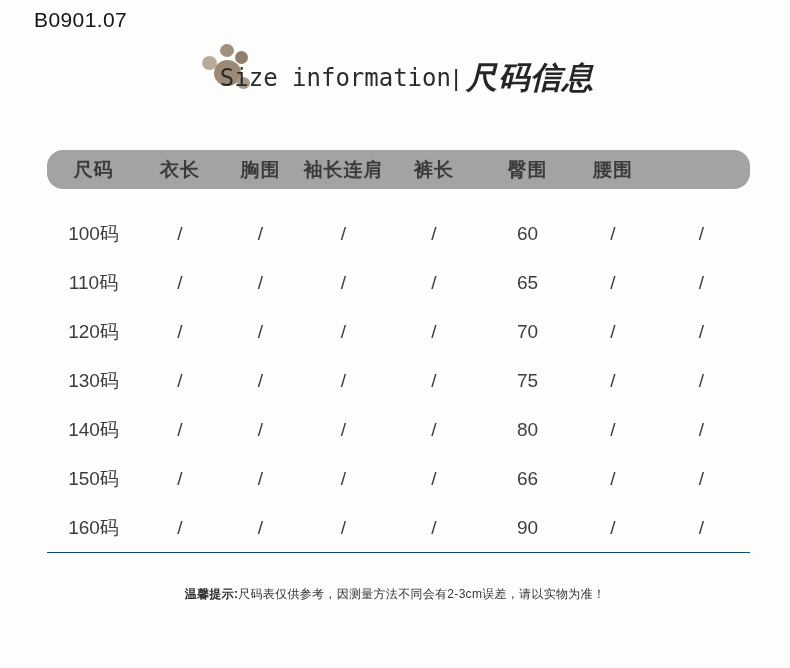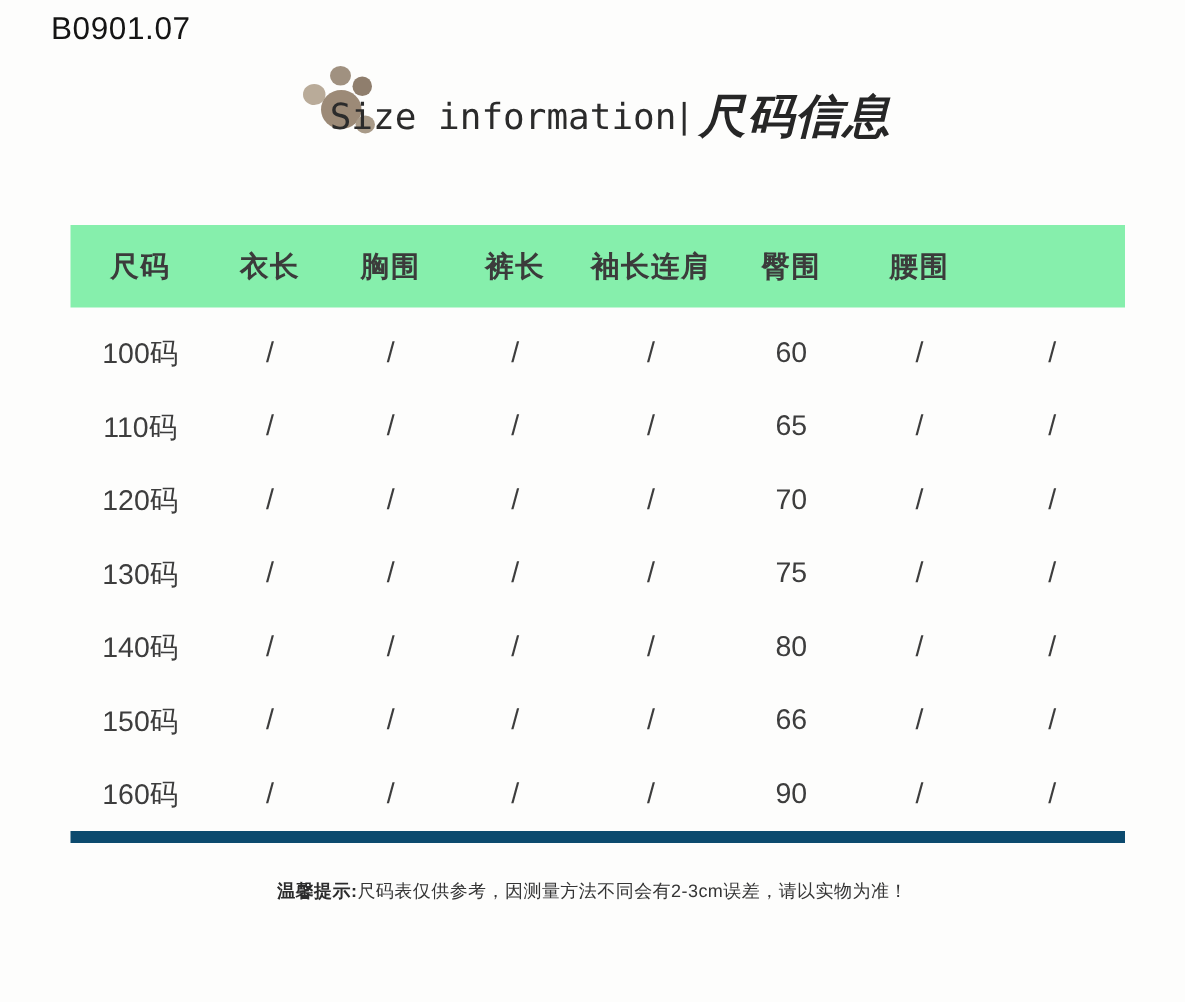--- a/index.html
+++ b/index.html
@@ -32,26 +32,26 @@
   }
   .title-sep { position:relative; z-index:1; font-size:24px; color:#2b2b2b; margin:0 7px 0 2px; font-weight:300; }
   .title-zh  { position:relative; z-index:1; font-size:31px; font-weight:bold; color:#262626; letter-spacing:1px;font-style:italic; }
 
   .size-table { position:absolute; left:47px; top:150px; width:703px; }
   .thead, .tr {
     display:grid;
     grid-template-columns: 93px 80px 81px 85px 96px 91px 80px 97px;
     align-items:center;
   }
-  .thead { height:55px; background:#86efac; }
+  .thead { height:39px; background:#a3a3a3;border-radius:16px; }
   .th {
     text-align:center; font-size:19px; font-weight:600;
     color:#3b3b3b; letter-spacing:1px;
   }
-  .tbody { padding-top:6px; border-bottom:8px solid #0c4a6e; }
+  .tbody { padding-top:20px; border-bottom:1px solid #0c4a6e; }
   .tr { height:49px; }
   .td { text-align:center; font-size:19px; color:#3d3d3d; }
 
   .note {
     position:absolute; top:586px; left:0; width:790px;
     text-align:center; font-size:12px; color:#353535; letter-spacing:.3px;
   }
   .note-label { font-weight:bold; color:#2c2c2c; }
 </style>
 </head>
@@ -74,22 +74,22 @@
       <span class="title-sep">|</span>
       <span class="title-zh">尺码信息</span>
     </div>
   </div>
 
   <div class="size-table">
     <div class="thead">
       <div class="th">尺码</div>
       <div class="th">衣长</div>
       <div class="th">胸围</div>
+      <div class="th">袖长连肩</div>
       <div class="th">裤长</div>
-      <div class="th">袖长连肩</div>
       <div class="th">臀围</div>
       <div class="th">腰围</div>
     </div>
     <div class="tbody">
       <div class="tr">
         <div class="td">100码</div>
         <div class="td">/</div>
         <div class="td">/</div>
         <div class="td">/</div>
         <div class="td">/</div>

